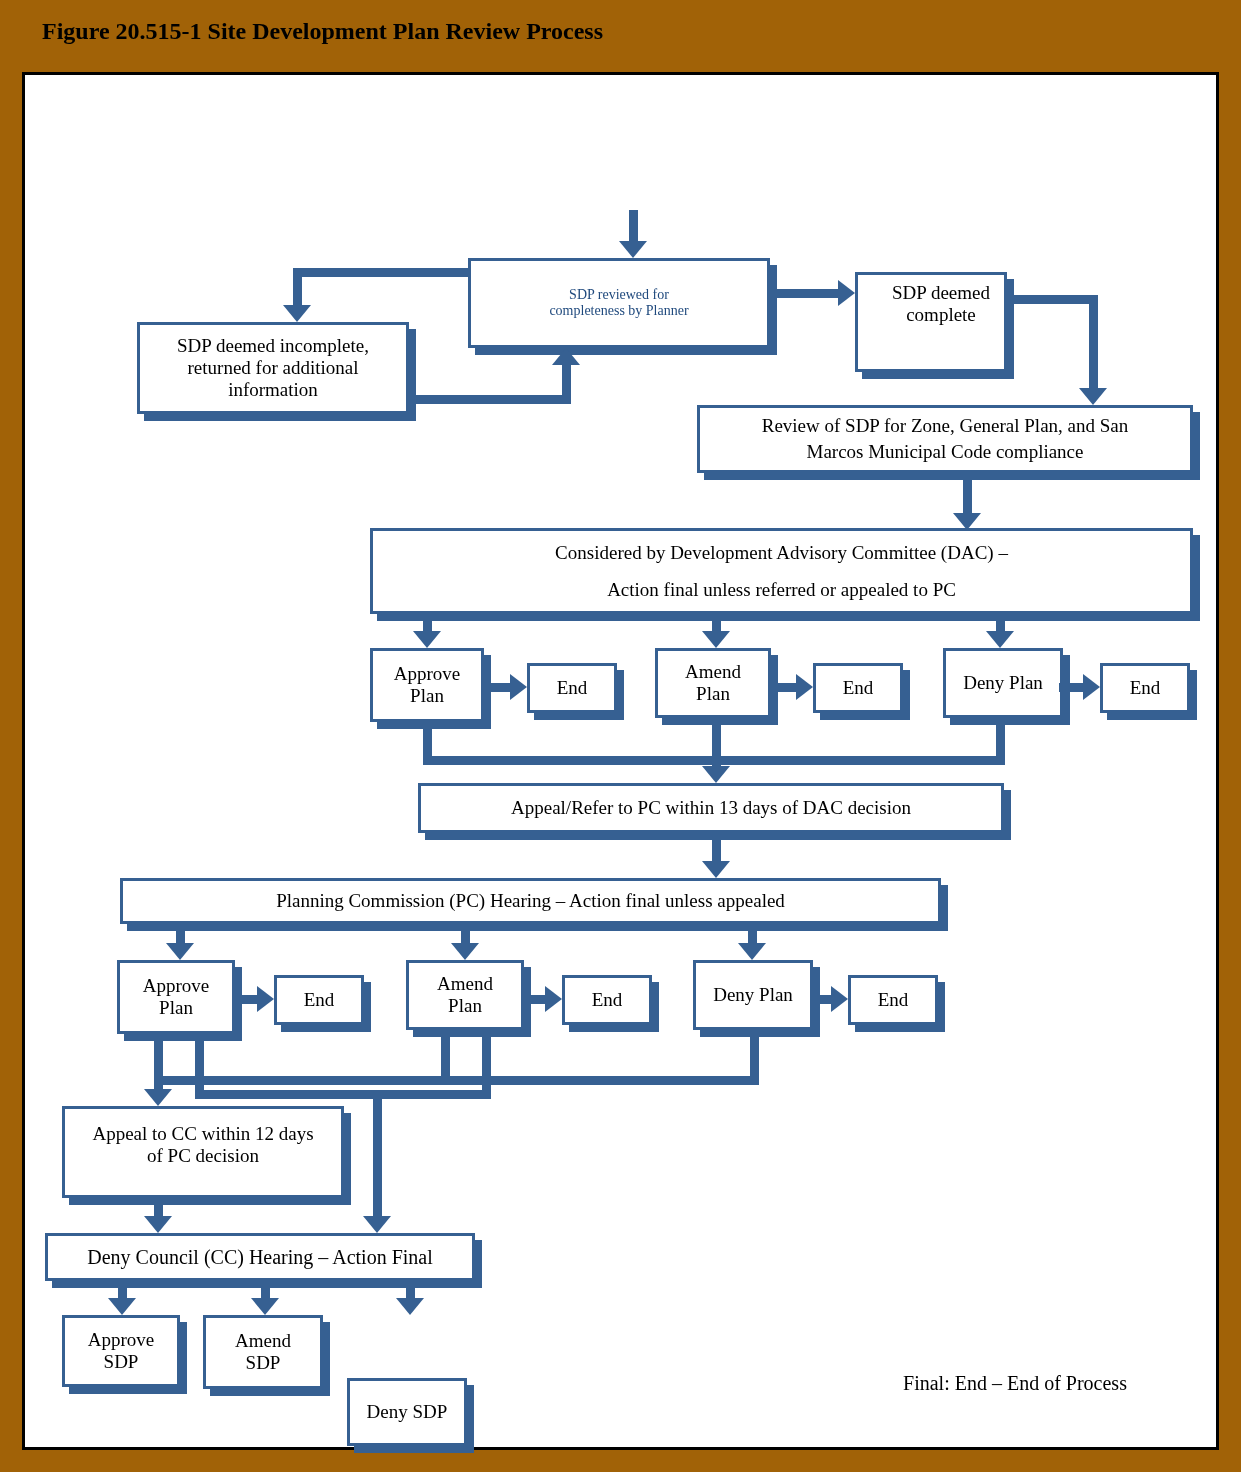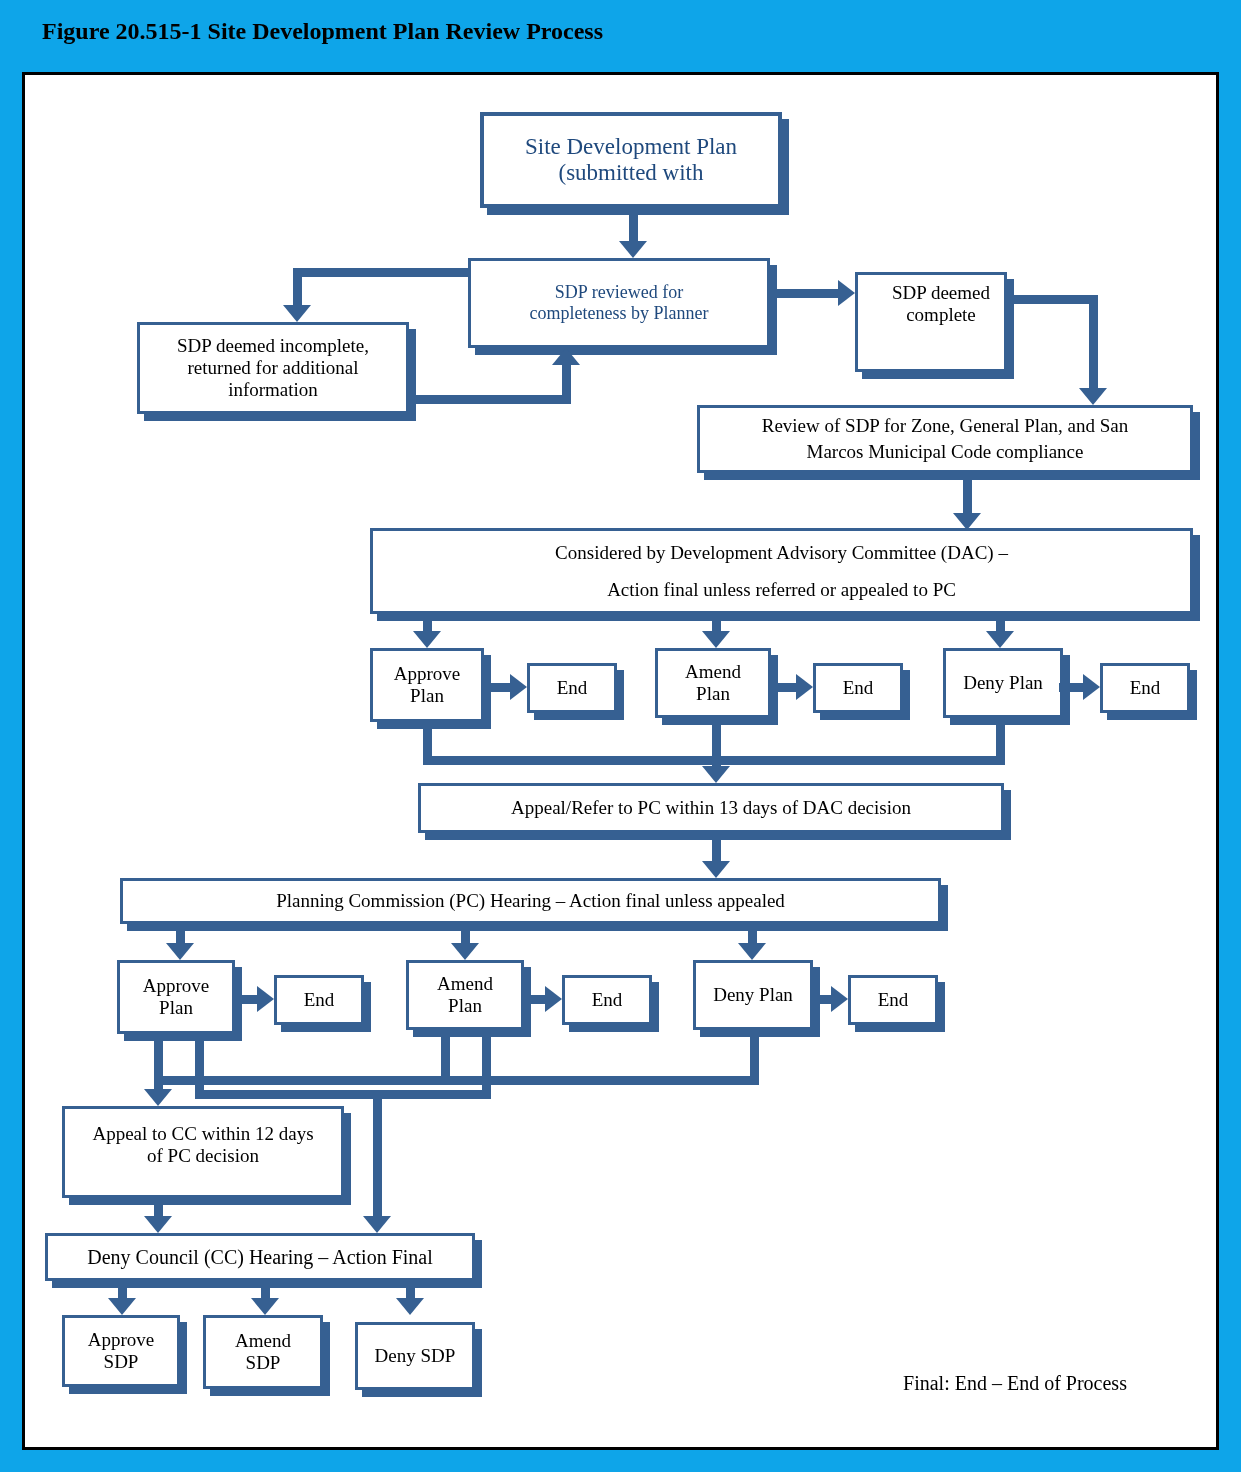--- a/index.html
+++ b/index.html
@@ -1,16 +1,16 @@
 <!DOCTYPE html>
 <html><head>
 <meta charset="utf-8">
 <style>
   html,body{margin:0;padding:0;background:#fff;}
-  #stage{position:relative;width:1241px;height:1472px;background:#0ea5e9;
+  #stage{position:relative;width:1241px;height:1472px;background:#a16207;
          font-family:"Liberation Serif", serif;overflow:hidden;}
   .title{position:absolute;left:42px;top:18px;font-size:24px;font-weight:bold;color:#000;
          font-family:"Liberation Serif", serif;}
   .frame{position:absolute;left:22px;top:72px;width:1191px;height:1372px;
          border:3px solid #000;background:#fff;}
   .box{position:absolute;background:#fff;border:3px solid #366092;
        box-shadow:7px 7px 0 #366092;display:flex;align-items:center;justify-content:center;
        text-align:center;font-size:20px;color:#000;box-sizing:border-box;}
   .box span{white-space:pre-line;display:block;width:100%;}
   .blue-text{color:#1F497D;}
@@ -29,26 +29,22 @@
   .lh-med{line-height:1.35;}
 </style>
 </head>
 <body>
 
 <div id="stage">
 
   <div class="title">Figure 20.515-1 Site Development Plan Review Process</div>
   <div class="frame"></div>
 
-  <div class="box blue-text" style="left:480px;top:112px;width:302px;height:96px;font-size:23px;border-width:4px;">
-    <span>Site Development Plan
-(submitted with</span>
-    </div>
-
-  <div class="box blue-text" style="left:468px;top:258px;width:302px;height:90px;font-size:18px;">
+
+  <div class="box blue-text" style="left:468px;top:258px;width:302px;height:90px;font-size:14px;">
     <span>SDP reviewed for
 completeness by Planner</span>
     </div>
 
   <div class="box" style="left:137px;top:322px;width:272px;height:92px;font-size:19px;">
     <span>SDP deemed incomplete,
 returned for additional
 information</span>
     </div>
 
@@ -131,21 +127,21 @@
     </div>
 
   <div class="box" style="left:62px;top:1315px;width:118px;height:72px;font-size:19px;">
     <span>Approve
 SDP</span>
     </div>
   <div class="box" style="left:203px;top:1315px;width:120px;height:74px;font-size:19px;">
     <span>Amend
 SDP</span>
     </div>
-  <div class="box" style="left:347px;top:1322px;width:120px;height:68px;font-size:19px;margin-left:8px;">
+  <div class="box" style="left:347px;top:1378px;width:120px;height:68px;font-size:19px;">
     <span>Deny SDP</span>
     </div>
 
   <div class="note">Final: End – End of Process</div>
 
   <div class="line" style="left:629px;top:210px;width:9px;height:32px;"></div>
   <div class="ah down" style="left:619px;top:241px;"></div>
 
   <div class="line" style="left:293px;top:268px;width:175px;height:9px;"></div>
   <div class="line" style="left:293px;top:268px;width:9px;height:38px;"></div>

